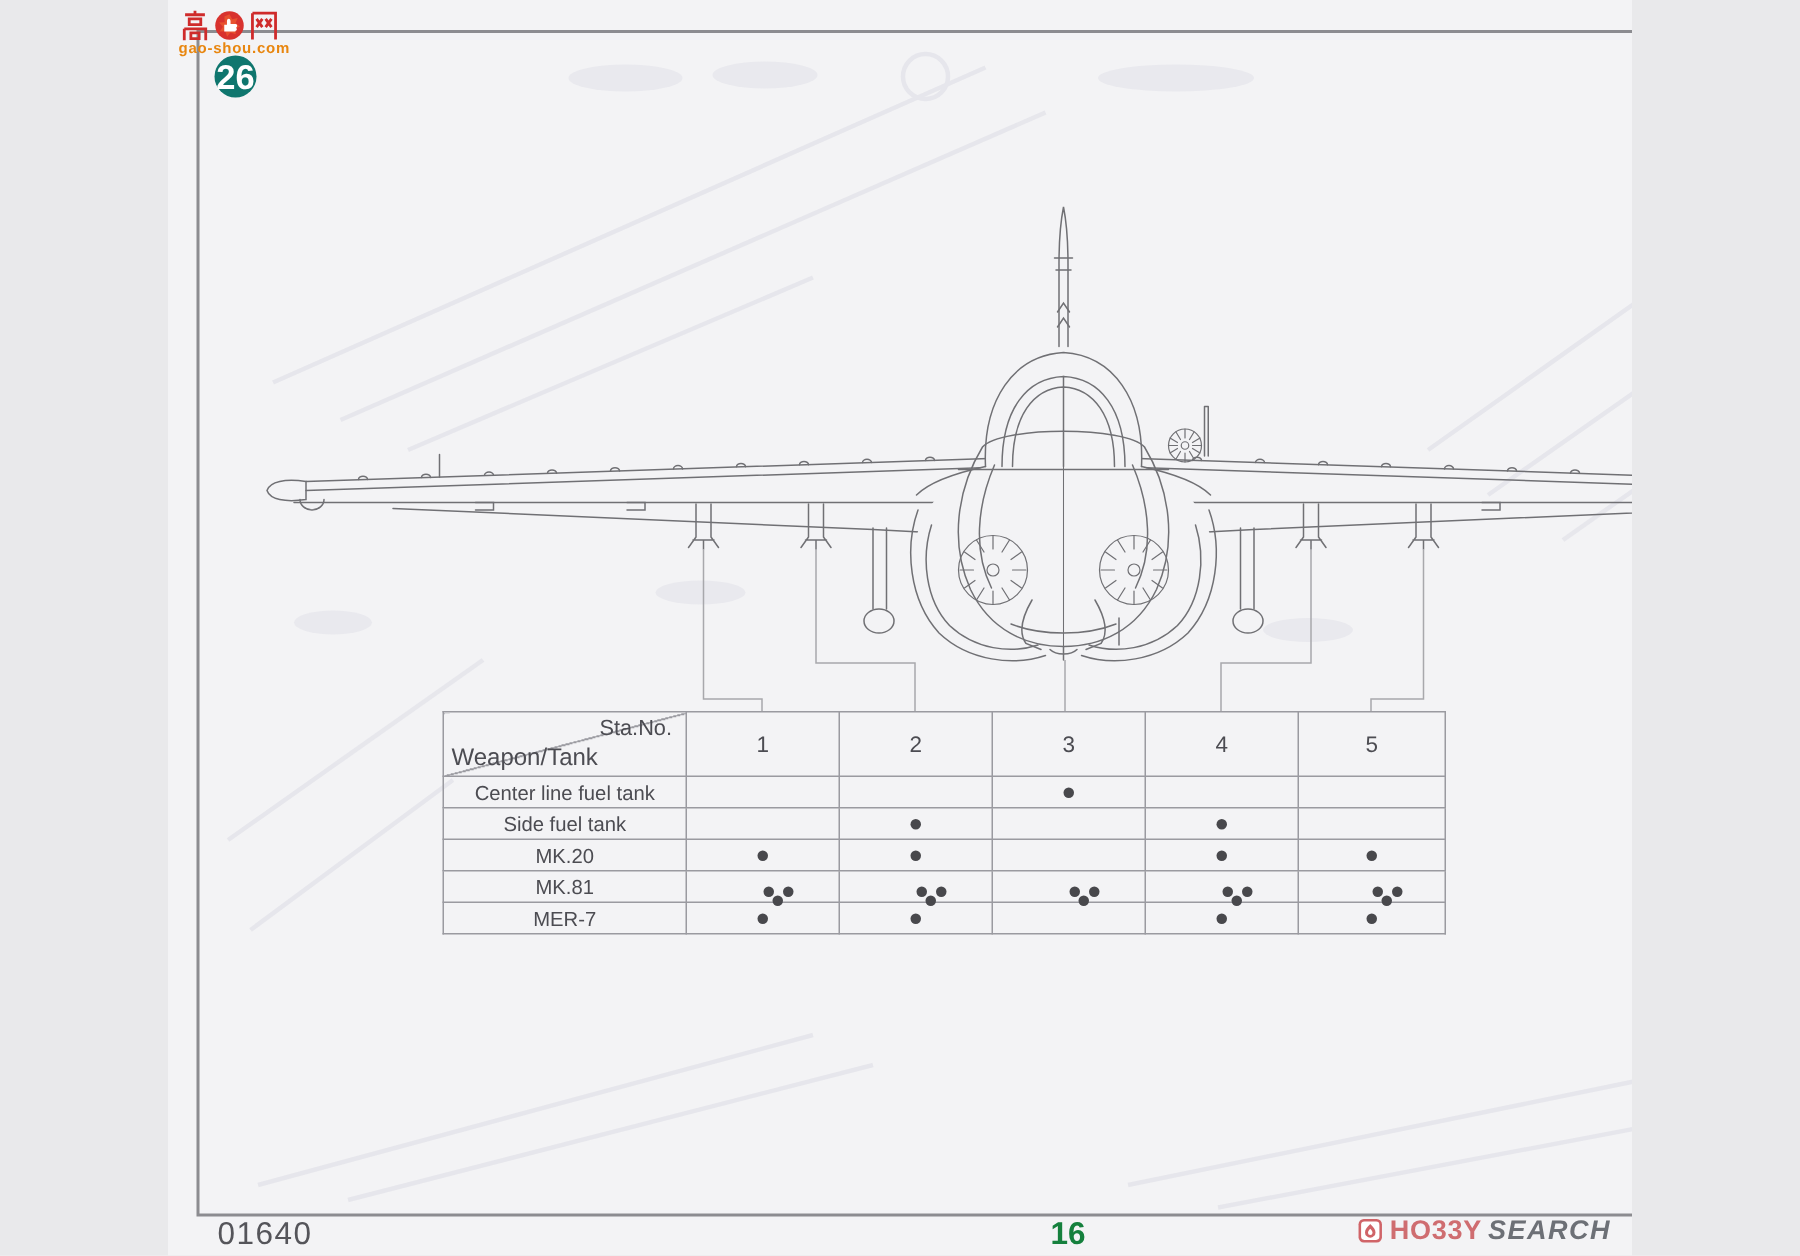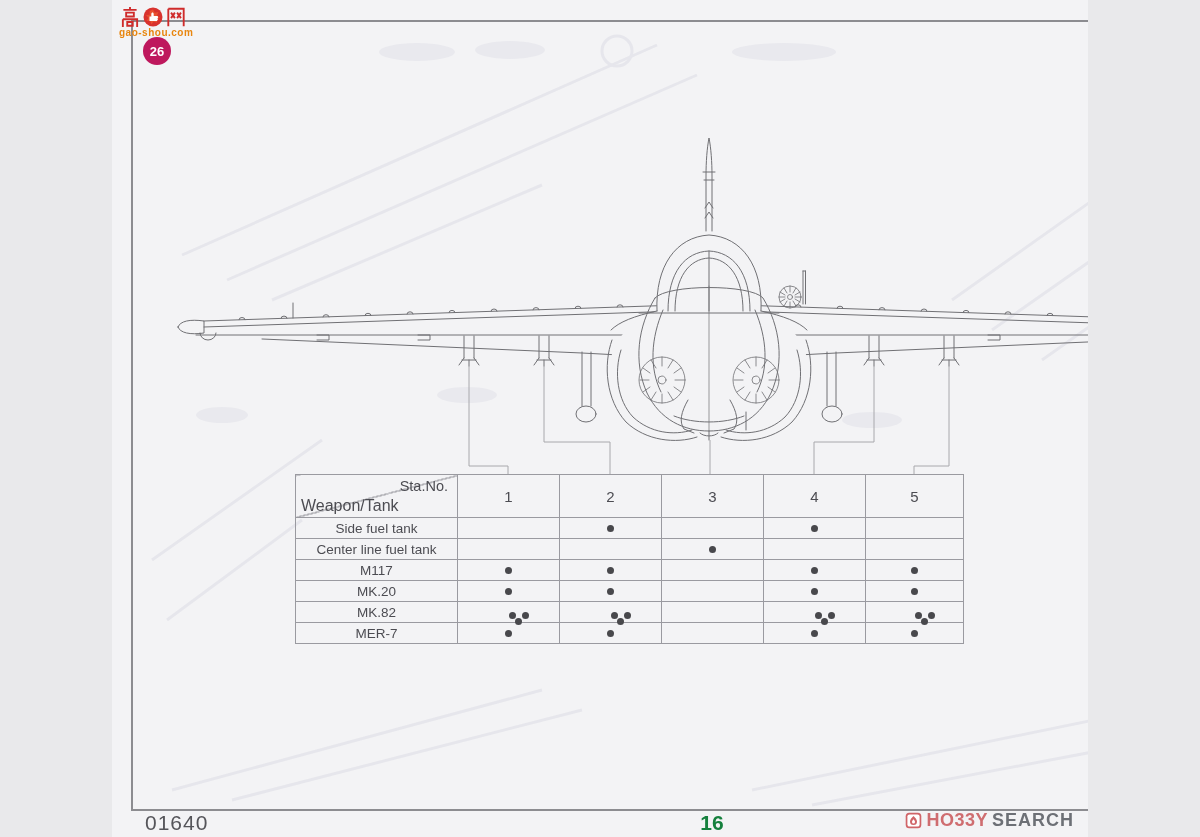--- a/index.html
+++ b/index.html
@@ -11,21 +11,21 @@
   
   .frame{position:absolute;left:19px;top:20px;width:1163px;height:791px;
     border:2px solid #8c8c90;box-sizing:border-box;}
   
   .ghost{position:absolute;left:0;top:0;pointer-events:none;}
   
   .wm{position:absolute;left:7px;top:6px;width:92px;}
   .wm-row{display:flex;align-items:center;gap:1px;}
   .wm-sub{font-size:10px;font-weight:bold;color:#e8860f;letter-spacing:.5px;margin-top:-1px;}
   .badge{position:absolute;left:31px;top:37px;width:28px;height:28px;border-radius:50%;
-    background:#be185d;color:#fff;font-size:13px;font-weight:bold;
+    background:#0f766e;color:#fff;font-size:23px;font-weight:bold;
     display:flex;align-items:center;justify-content:center;}
   
   .wtable{position:absolute;left:183px;top:474px;border-collapse:collapse;table-layout:fixed;
     background:transparent;}
   .wtable th,.wtable td{border:1px solid #9a9aa0;padding:0;text-align:center;
     font-weight:normal;color:#4c4c52;}
   .wtable thead th{height:42px;font-size:15px;}
   .wtable tbody td{height:20px;font-size:13.5px;}
   .corner{position:relative;
     background-image:linear-gradient(to bottom right,transparent calc(50% - .6px),#9a9aa0 calc(50% - .6px),#9a9aa0 calc(50% + .6px),transparent calc(50% + .6px));margin-top:33px;}
@@ -35,21 +35,21 @@
   .tri{position:relative;width:20px;height:13px;margin:0 auto;}
   .tri i{position:absolute;width:7px;height:7px;border-radius:50%;background:#48484c;}
   .tri i:nth-child(1){left:0;top:0;}
   .tri i:nth-child(2){left:13px;top:0;}
   .tri i:nth-child(3){left:6px;top:6px;}
   
   .kitno{position:absolute;left:33px;top:811px;font-size:21px;font-weight:normal;color:#55555a;letter-spacing:1px;}
   .pageno{position:absolute;left:0;width:1200px;top:811px;text-align:center;font-size:21px;font-weight:bold;color:#15803d;}
   .shoplogo{position:absolute;right:14px;top:810px;display:flex;align-items:center;gap:4px;padding-left:37px;}
   .shoplogo .hobby{font-size:18px;font-weight:bold;color:#cf6d70;letter-spacing:.5px;}
-  .shoplogo .search{font-size:18px;font-weight:bold;color:#6d7076;letter-spacing:1px;}
+  .shoplogo .search{font-size:18px;font-weight:bold;color:#6d7076;letter-spacing:1px;font-style:italic;}
 </style>
 </head>
 <body>
 
 <div id="page">
 
   <svg class="ghost" width="1200" height="837" viewBox="0 0 1200 837">
     <g stroke="#e4e4ea" stroke-width="3" fill="none" opacity="0.8">
       <path d="M70 255 L545 45"></path>
         <path d="M115 280 L585 75"></path>
@@ -233,56 +233,48 @@
           </th>
           <th>1</th>
           <th>2</th>
           <th>3</th>
           <th>4</th>
           <th>5</th>
         </tr>
       </thead>
     <tbody>
         <tr>
+          <td>Center line fuel tank</td>
+          <td></td>
+          <td></td>
+          <td><span class="dot"></span></td>
+          <td></td>
+          <td></td>
+        </tr>
+        <tr>
           <td>Side fuel tank</td>
           <td></td>
           <td><span class="dot"></span></td>
           <td></td>
           <td><span class="dot"></span></td>
           <td></td>
         </tr>
         <tr>
-          <td>Center line fuel tank</td>
-          <td></td>
-          <td></td>
-          <td><span class="dot"></span></td>
-          <td></td>
-          <td></td>
-        </tr>
-        <tr>
-          <td>M117</td>
-          <td><span class="dot"></span></td>
-          <td><span class="dot"></span></td>
-          <td></td>
-          <td><span class="dot"></span></td>
-          <td><span class="dot"></span></td>
-        </tr>
-        <tr>
           <td>MK.20</td>
           <td><span class="dot"></span></td>
           <td><span class="dot"></span></td>
           <td></td>
           <td><span class="dot"></span></td>
           <td><span class="dot"></span></td>
         </tr>
         <tr>
-          <td>MK.82</td>
-          <td><span class="tri"><i></i><i></i><i></i></span></td>
-          <td><span class="tri"><i></i><i></i><i></i></span></td>
-          <td></td>
+          <td>MK.81</td>
+          <td><span class="tri"><i></i><i></i><i></i></span></td>
+          <td><span class="tri"><i></i><i></i><i></i></span></td>
+          <td><span class="tri"><i></i><i></i><i></i></span></td>
           <td><span class="tri"><i></i><i></i><i></i></span></td>
           <td><span class="tri"><i></i><i></i><i></i></span></td>
         </tr>
         <tr>
           <td>MER-7</td>
           <td><span class="dot"></span></td>
           <td><span class="dot"></span></td>
           <td></td>
           <td><span class="dot"></span></td>
           <td><span class="dot"></span></td>

